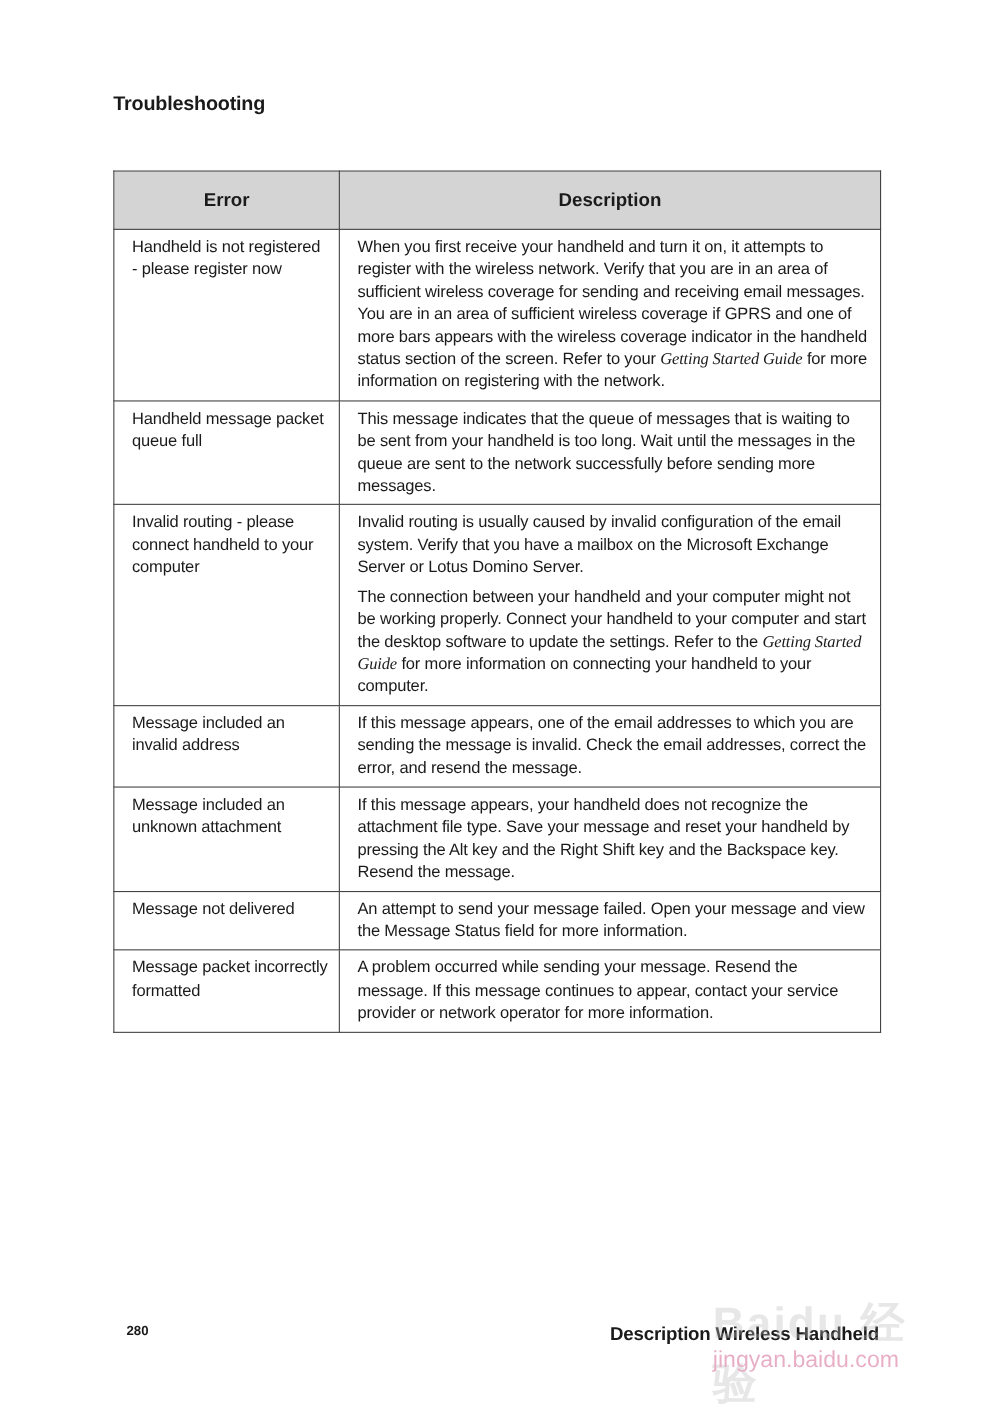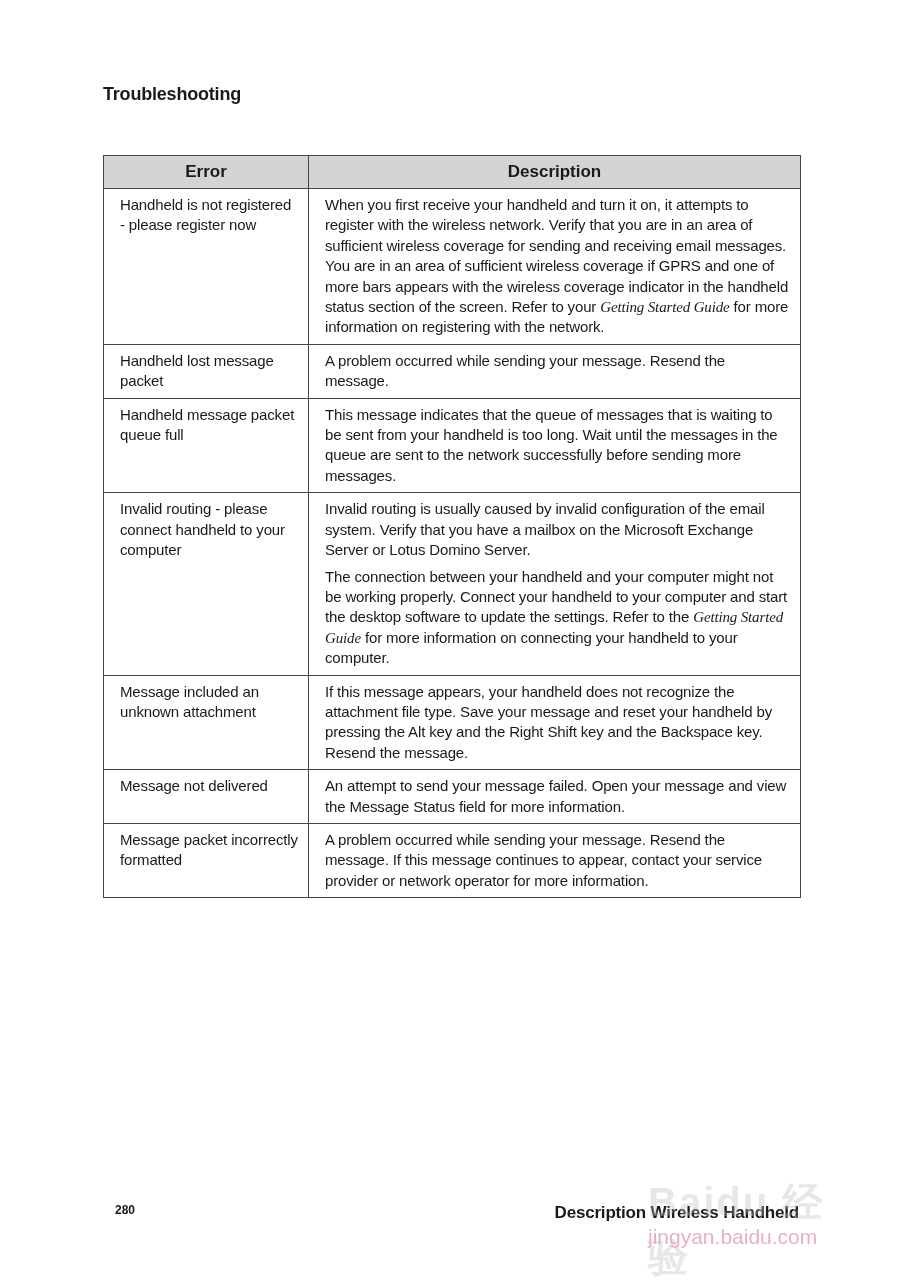--- a/index.html
+++ b/index.html
@@ -1,21 +1,21 @@
 <!DOCTYPE html>
 <html><head>
 <meta charset="utf-8">
 <style>
   html, body { margin: 0; padding: 0; background: #ffffff; }
   body { width: 902px; height: 1280px; position: relative; overflow: hidden;
          font-family: "Liberation Sans", "DejaVu Sans", sans-serif; color: #1a1a1a; }
   .section-title { position: absolute; left: 103px; top: 84px; font-size: 18px; font-weight: bold; letter-spacing: -0.2px; }
   table.trouble { position: absolute; left: 103px; top: 155px; width: 697px; border-collapse: collapse; table-layout: fixed; }
   table.trouble th, table.trouble td { border: 1px solid #444; vertical-align: top; }
-  table.trouble th { background: #d4d4d4; font-size: 17px; font-weight: bold; height: 32px; padding: 0; text-align: center; vertical-align: middle; }
+  table.trouble th { background: #d4d4d4; font-size: 17px; font-weight: bold; height: 32px; padding: 10px; text-align: center; vertical-align: middle; }
   table.trouble td { font-size: 15px; line-height: 20.4px; padding: 6px 10px 6px 16px; letter-spacing: -0.15px; }
   table.trouble td.err { width: 179px; }
   col.c1 { width: 205px; }
   col.c2 { width: 492px; }
   td p { margin: 0; }
   td p + p { margin-top: 6px; }
   b { font-weight: normal; }
   i { font-style: italic; font-family: Liberation Serif, serif; }
   .footer-page { position: absolute; left: 115px; top: 1203px; font-size: 12px; font-weight: bold; }
   .footer-title { position: absolute; right: 103px; top: 1203px; font-size: 17px; font-weight: bold; letter-spacing: -0.2px; }
@@ -40,36 +40,36 @@
     </tr>
   </thead>
   <tbody id="rows">
       <tr>
         <td class="err">Handheld is not registered - please register now</td>
         <td>
           <p><span>When you first receive your handheld and turn it on, it attempts to register with the wireless network. Verify that you are in an area of sufficient wireless coverage for sending and receiving email messages. You are in an area of sufficient wireless coverage if </span><b>GPRS</b><span> and one of more bars appears with the wireless coverage indicator in the handheld status section of the screen. Refer to your </span><i>Getting Started Guide</i><span> for more information on registering with the network.</span></p>
         </td>
       </tr>
       <tr>
-        <td class="err">Handheld lost message packet</td>
-        <td>
-          <p><span>A problem occurred while sending your message. Resend the message.</span></p>
-        </td>
-      </tr>
-      <tr>
         <td class="err">Handheld message packet queue full</td>
         <td>
           <p><span>This message indicates that the queue of messages that is waiting to be sent from your handheld is too long. Wait until the messages in the queue are sent to the network successfully before sending more messages.</span></p>
         </td>
       </tr>
       <tr>
         <td class="err">Invalid routing - please connect handheld to your computer</td>
         <td>
           <p><span>Invalid routing is usually caused by invalid configuration of the email system. Verify that you have a mailbox on the Microsoft Exchange Server or Lotus Domino Server.</span></p>
           <p><span>The connection between your handheld and your computer might not be working properly. Connect your handheld to your computer and start the desktop software to update the settings. Refer to the </span><i>Getting Started Guide</i><span> for more information on connecting your handheld to your computer.</span></p>
+        </td>
+      </tr>
+      <tr>
+        <td class="err">Message included an invalid address</td>
+        <td>
+          <p><span>If this message appears, one of the email addresses to which you are sending the message is invalid. Check the email addresses, correct the error, and resend the message.</span></p>
         </td>
       </tr>
       <tr>
         <td class="err">Message included an unknown attachment</td>
         <td>
           <p><span>If this message appears, your handheld does not recognize the attachment file type. Save your message and reset your handheld by pressing the </span><b>Alt</b><span> key and the </span><b>Right Shift</b><span> key and the </span><b>Backspace</b><span> key. Resend the message.</span></p>
         </td>
       </tr>
       <tr>
         <td class="err">Message not delivered</td>

